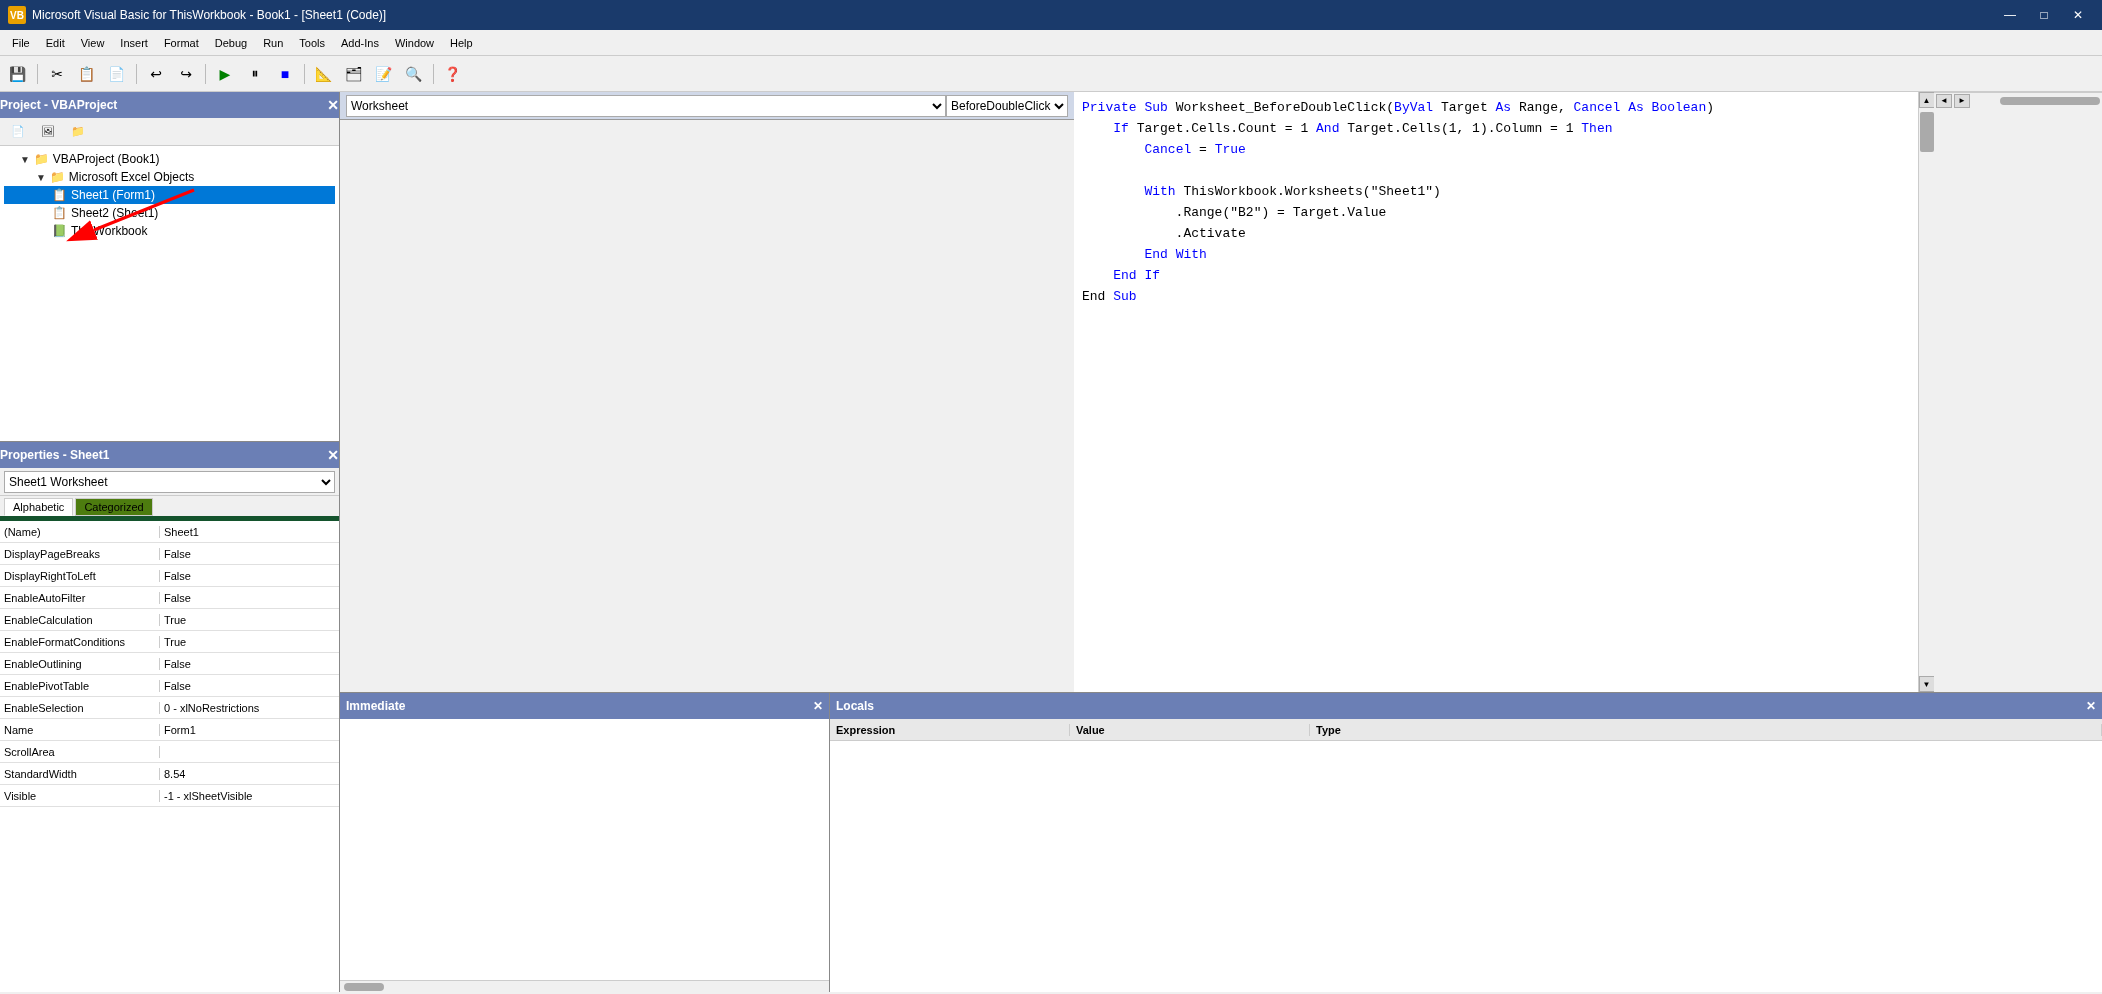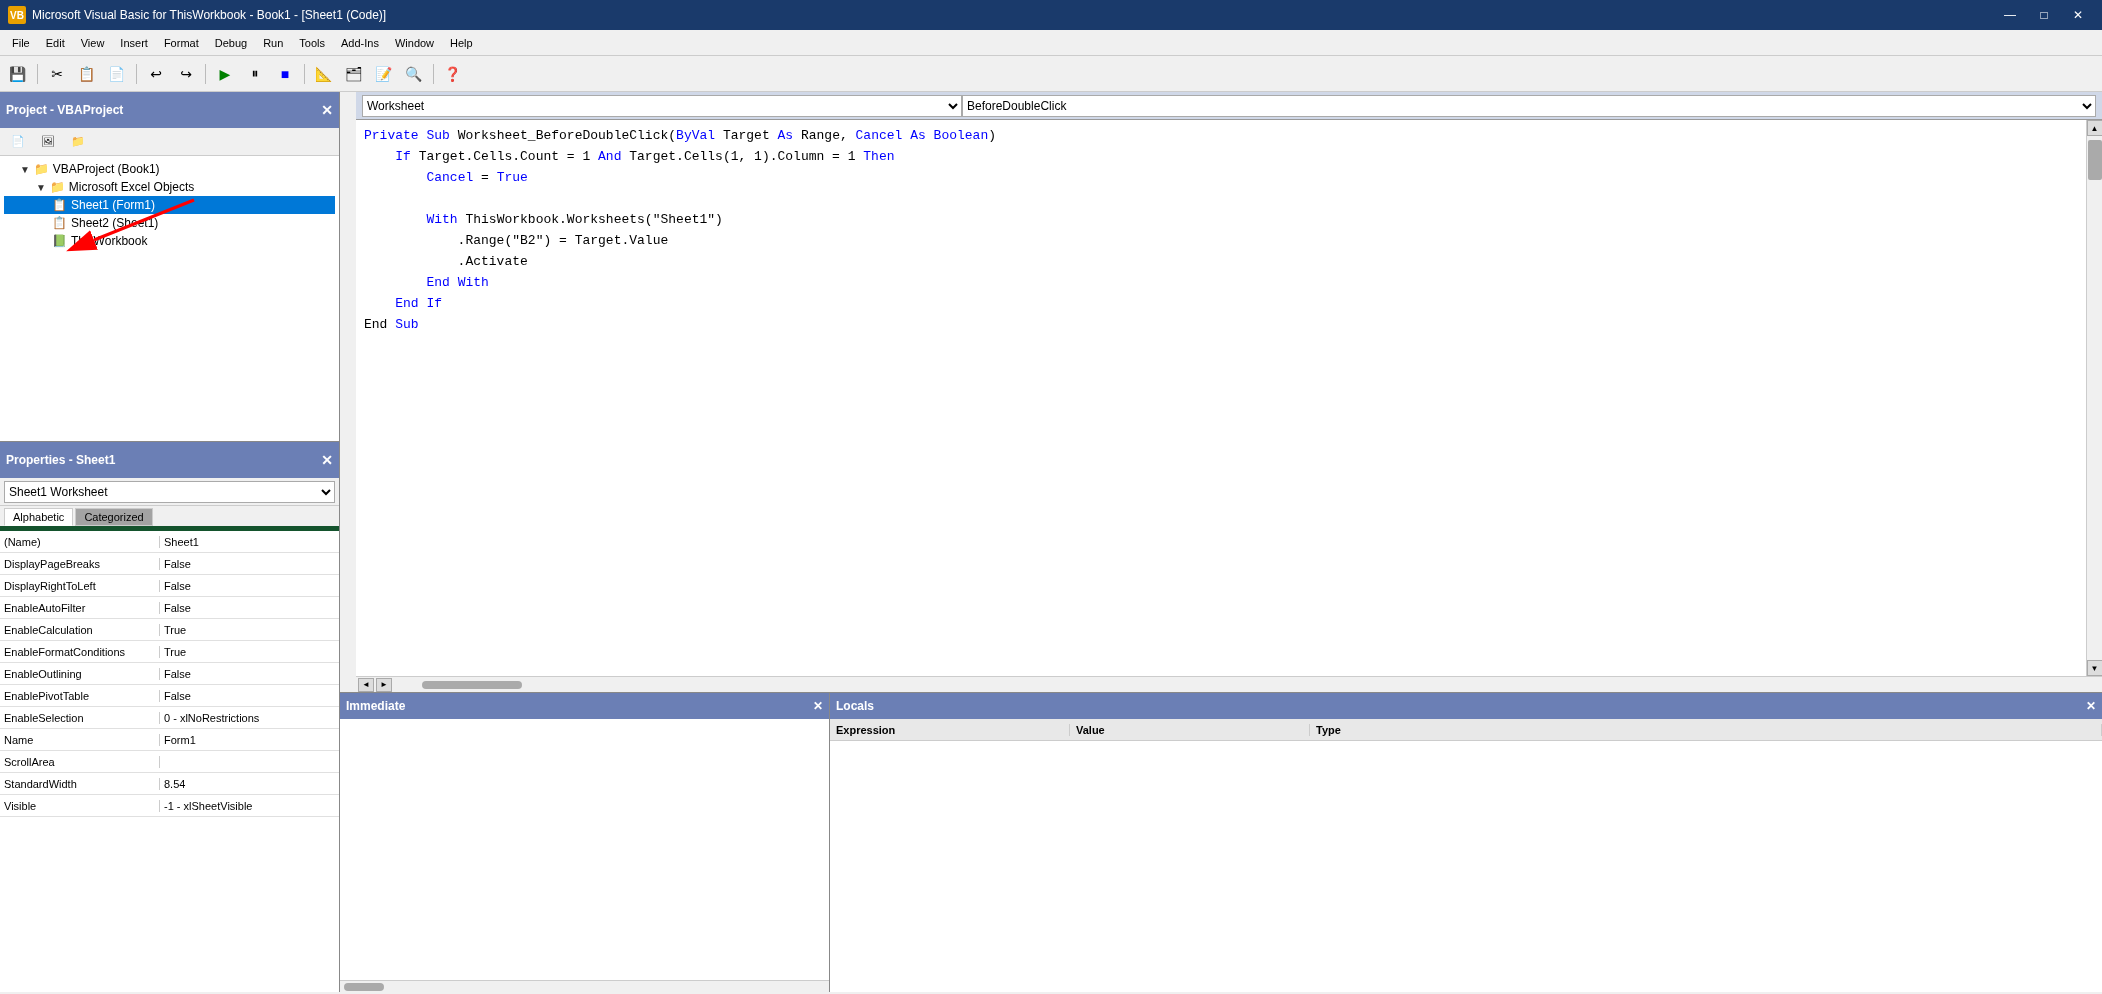--- a/index.html
+++ b/index.html
@@ -117,24 +117,24 @@
     #project-panel {
       flex: 0 0 auto;
       height: 350px;
       border-bottom: 1px solid #888;
       display: flex;
       flex-direction: column;
     }
     .panel-header {
       background: #6b7fb5;
       color: white;
-      height: 36px;
-      display: flex;
-      align-items: center;
-      padding: 0 6px;
+      height: 26px;
+      display: flex;
+      align-items: center;
+      padding: 0 0;
       justify-content: space-between;
       font-size: 12px;
       font-weight: bold;
     }
     .panel-header .close-btn {
       cursor: pointer;
       font-size: 14px;
       color: white;
     }
     .panel-toolbar {
@@ -192,21 +192,21 @@
       background: #f0f0f0;
       border-bottom: 5px solid #14532d;
       padding: 2px 4px 0;
       gap: 2px;
     }
     .prop-tab {
       padding: 2px 8px;
       cursor: pointer;
       font-size: 11px;
       border: 1px solid #ccc;
-      background: #a3a3a3;
+      background: #4d7c0f;
     }
     .prop-tab.active {
       background: white;
       border-bottom: 1px solid white;
     }
     .prop-table {
       flex: 1;
       overflow-y: auto;
       background: white;
     }
@@ -236,22 +236,21 @@
     #right-panel {
       flex: 1;
       display: flex;
       flex-direction: column;
     }
 
     
     #code-area {
       flex: 1;
       display: flex;
-      flex-direction: column;
-      margin-left: 16px;
+      flex-direction: row;
     }
     .code-header {
       background: #d0d8e8;
       height: 28px;
       display: flex;
       align-items: center;
       padding: 0 6px;
       border-bottom: 1px solid #999;
       gap: 0;
     }

